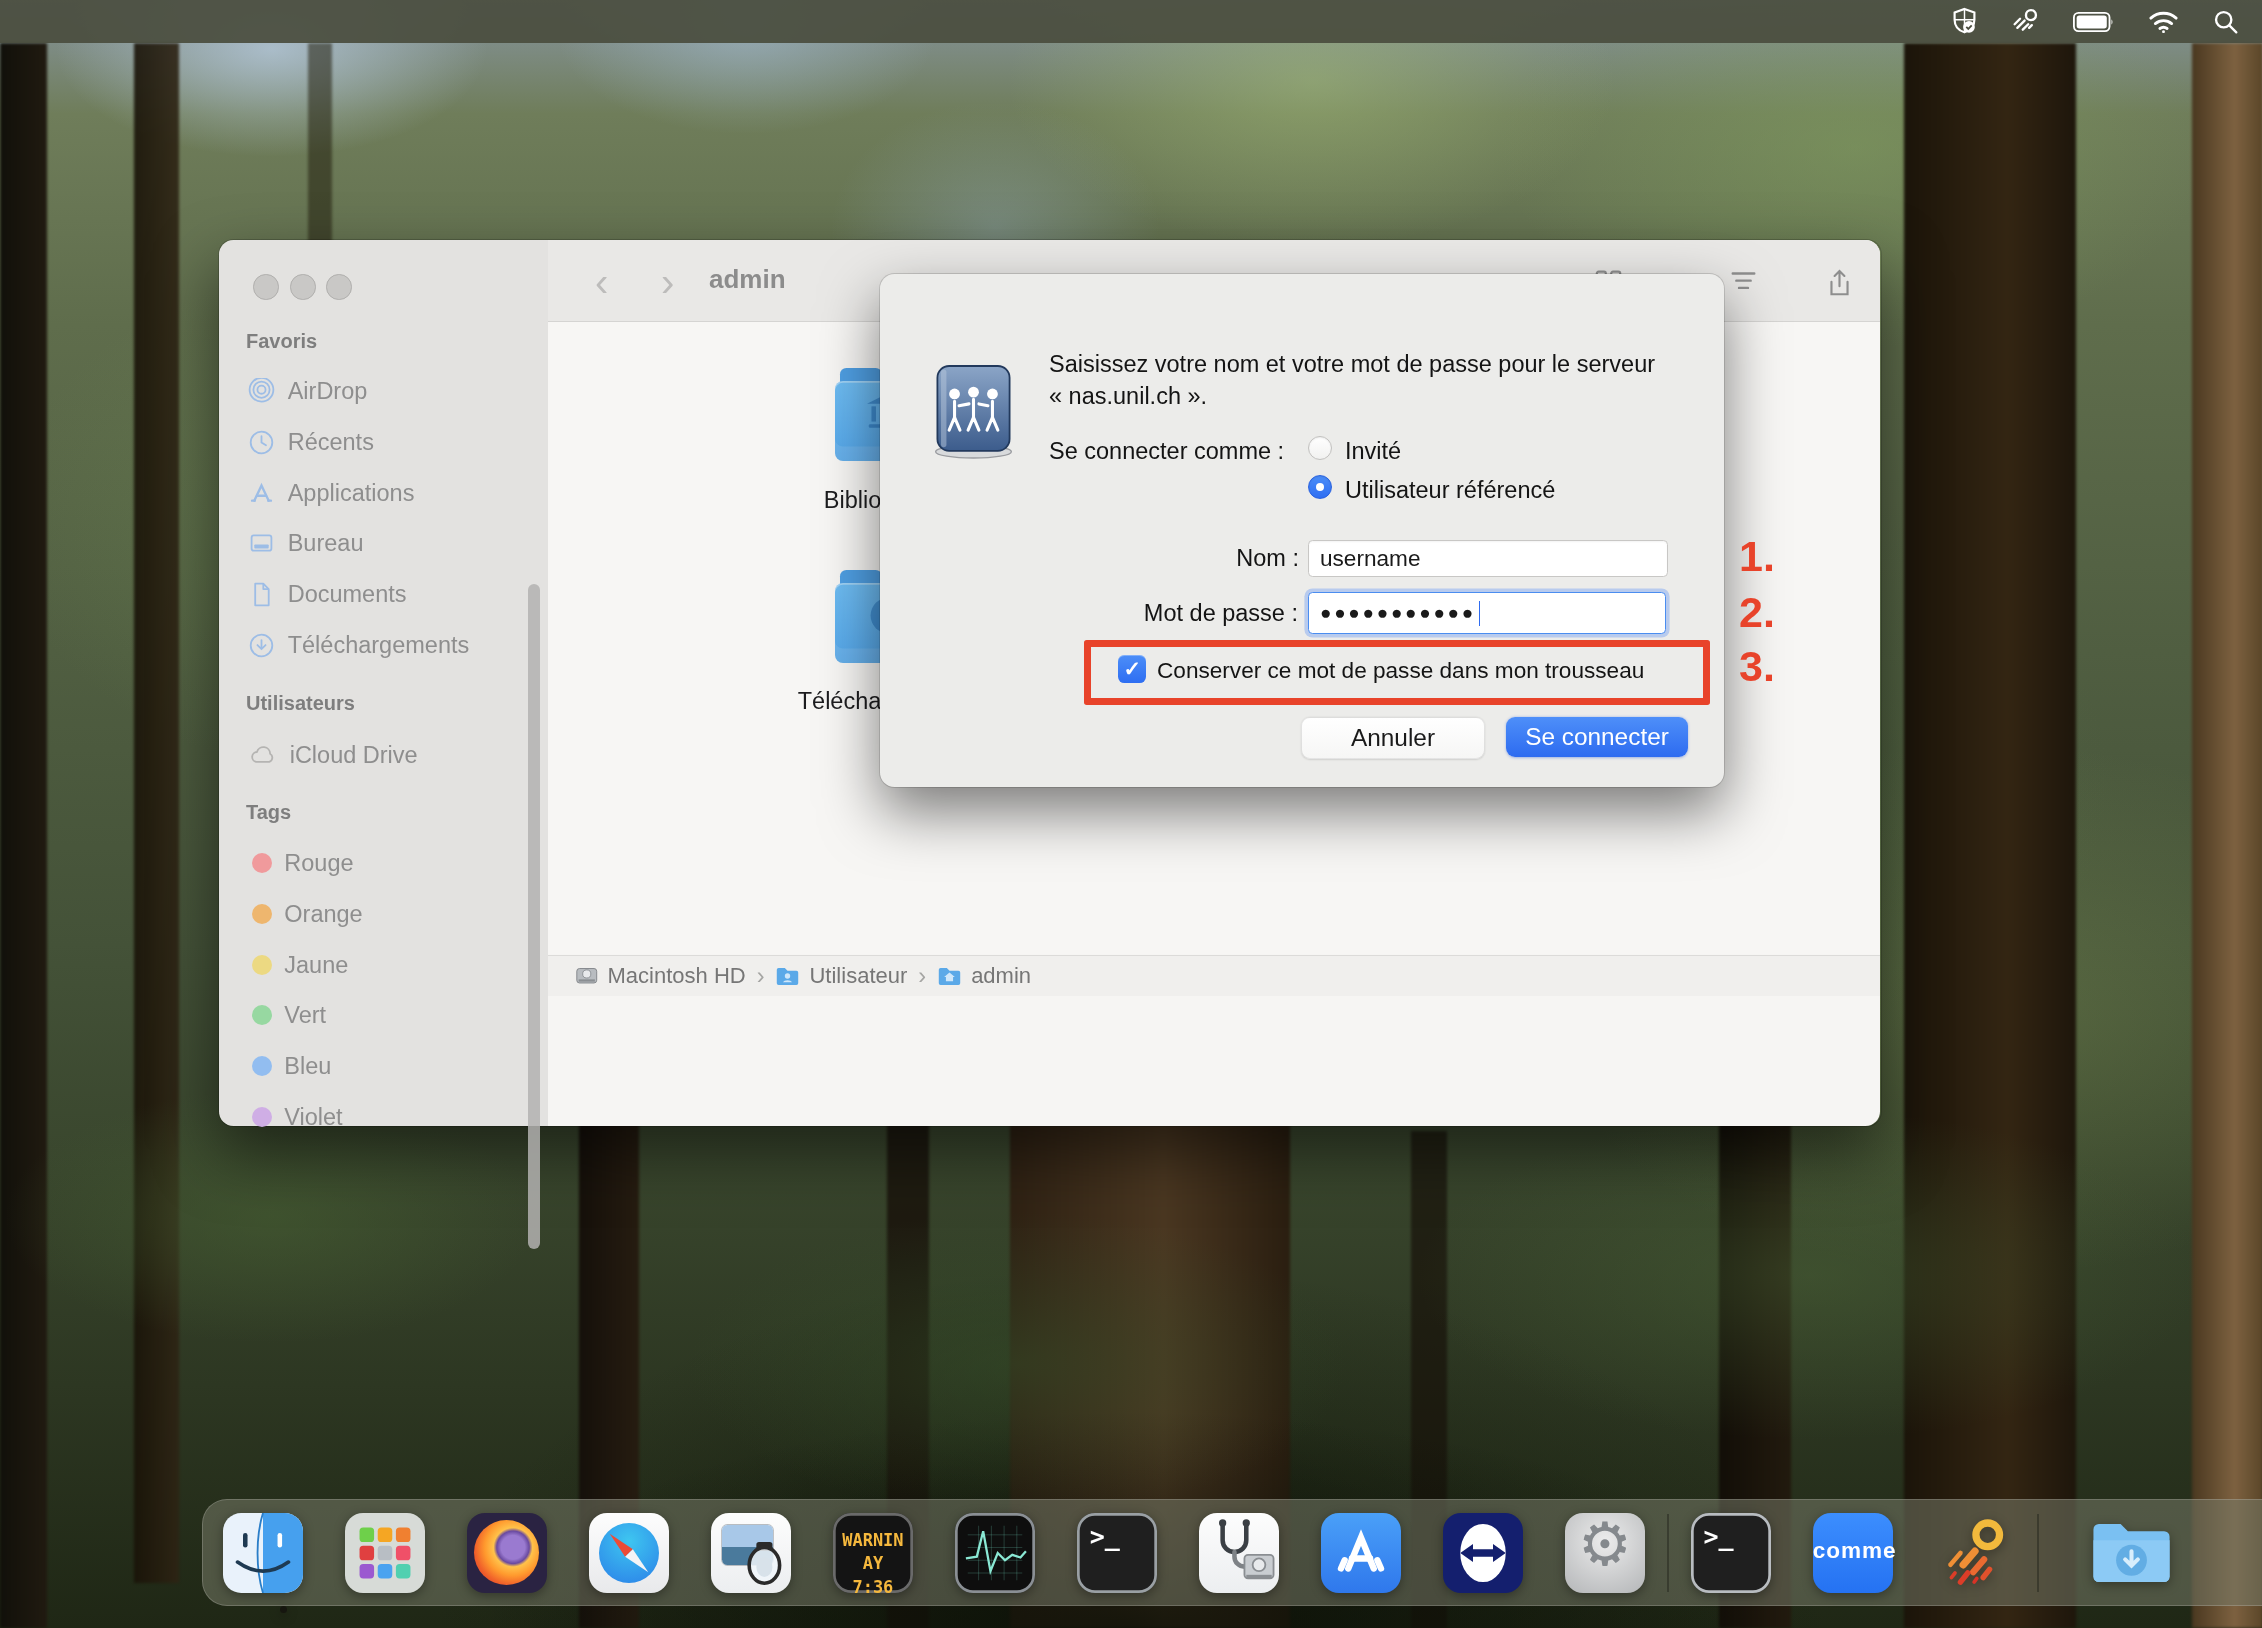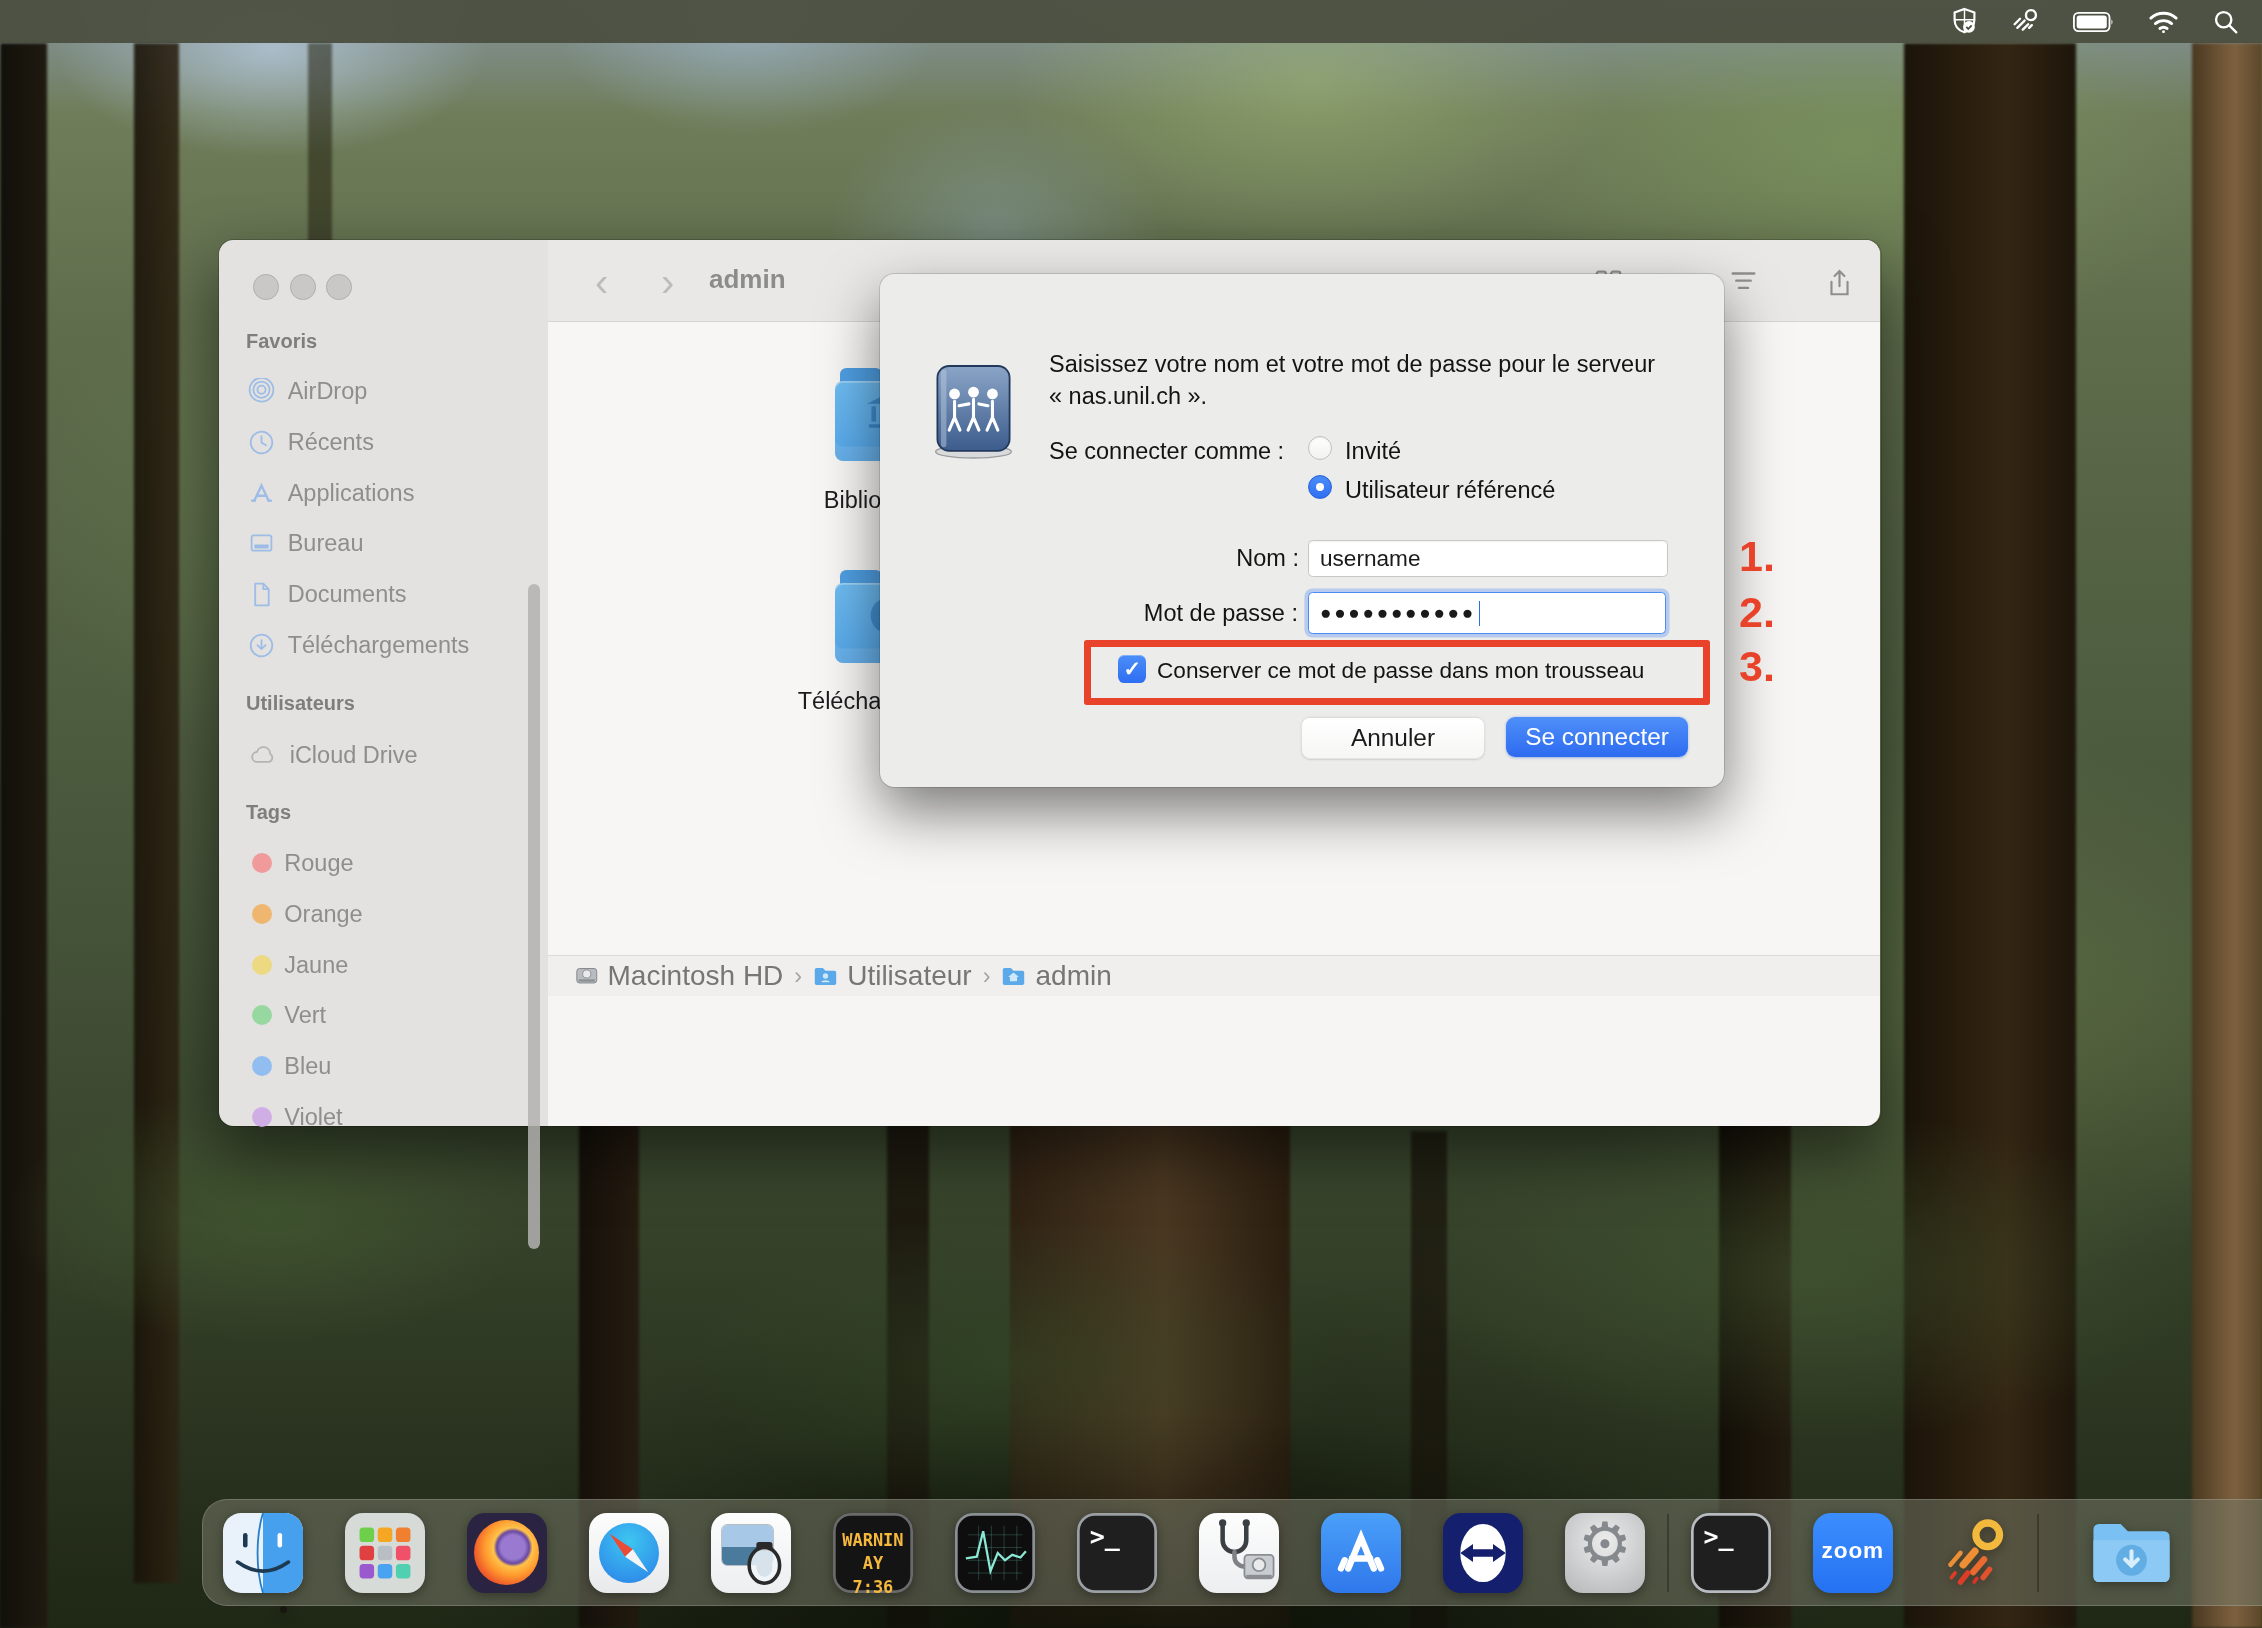--- a/index.html
+++ b/index.html
@@ -64,21 +64,21 @@
   .folder .tab{position:absolute;top:0;left:4.5px;width:42px;height:22px;border-radius:6.3px 6.3px 0 0;background:#4f9fe3}
   .folder .fbody{position:absolute;top:12.7px;left:0;width:107px;height:80px;border-radius:8.1px;
     background:linear-gradient(180deg,#6ebcf2 0%,#5cadec 70%,#54a6e8 100%);
     box-shadow:inset 0 -14.5px 0 rgba(255,255,255,.10), inset 0 1.8px 0 rgba(255,255,255,.35)}
   .folder svg{position:absolute;top:23.5px;left:28px}
   .flabel{position:absolute;width:199px;text-align:center;font-size:23.5px;color:#1d1d1f}
 
   #pathbar{position:absolute;left:0;top:715px;width:1332px;height:41px;background:#f0efed;
     border-top:0.9px solid #dcdbd9;display:flex;align-items:center;padding-left:27px;box-sizing:border-box}
   #pathbar .pseg{display:flex;align-items:center;gap:9px}
-  #pathbar .plabel{font-size:28px;color:#767676}
+  #pathbar .plabel{font-size:22px;color:#767676}
   #pathbar .pchev{font-size:23.5px;color:#a5a5a3;margin:0 11px}
   #statusbar{position:absolute;left:0;top:756px;width:1332px;height:129px;background:#f0efed;
     border-top:0.9px solid #dcdbd9}
   #status-text{position:absolute;left:0;top:12.7px;width:1332px;text-align:center;font-size:21px;color:#8b8b8b}
   #zoom-slider{position:absolute;right:36px;top:23.5px;width:136px;height:4.5px;border-radius:2.7px;background:#c6c5c3}
   #zoom-knob{position:absolute;left:22.6px;top:-10px;width:23.5px;height:23.5px;border-radius:50%;
     background:#fdfdfd;border:0.9px solid #bdbcba;box-shadow:0 0.9px 1.8px rgba(0,0,0,.2)}
 
   
   #dialog{position:absolute;left:880px;top:274px;width:844px;height:513px;z-index:20;
@@ -528,21 +528,21 @@
       </svg>
   </div>
   <div class="dicon" style="background:radial-gradient(circle at 50% 35%,#ececec,#b4b6b8);border-radius:18px">
     <span style="position:absolute;left:0;top:-3.6px;width:80px;text-align:center;font-size:60px;color:#808archive4a8;color:#85898d">⚙</span>
   </div>
   <div class="ddivider"></div>
   <div class="dicon" style="background:#1f1f1f;border-radius:18px;box-shadow:inset 0 0 0 2.7px #b8bcc0">
     <span class="mono" style="position:absolute;left:12.7px;top:9px;color:#fff;font-size:25px;font-weight:700">&gt;_</span>
   </div>
   <div class="dicon" style="background:linear-gradient(#3c8efe,#2572f2);border-radius:18px">
-    <span style="position:absolute;left:0;top:25px;width:80px;text-align:center;color:#fff;font-size:22.6px;font-weight:700;letter-spacing:0.9px">zoom</span>
+    <span style="position:absolute;left:0;top:25px;width:80px;text-align:center;color:#fff;font-size:22.6px;font-weight:700;letter-spacing:0.9px">comme</span>
   </div>
   <div class="dicon">
     <svg width="80" height="80" viewBox="0 0 88 88" fill="none" stroke-linecap="round">
         <circle cx="58" cy="24" r="13" stroke="#f2b93c" stroke-width="8"></circle>
         <path d="M44 42L31 57" stroke="#ef8f35" stroke-width="8"></path>
         <path d="M54 51l-12 14" stroke="#ea6a30" stroke-width="7"></path>
         <path d="M28 44L17 57" stroke="#ef8f35" stroke-width="5"></path>
         <path d="M60 62l-7 9" stroke="#e0512c" stroke-width="6"></path>
         <path d="M36 66l-8 10" stroke="#dc3d28" stroke-width="6"></path>
         <path d="M22 66l-4 5" stroke="#dc3d28" stroke-width="4"></path>

